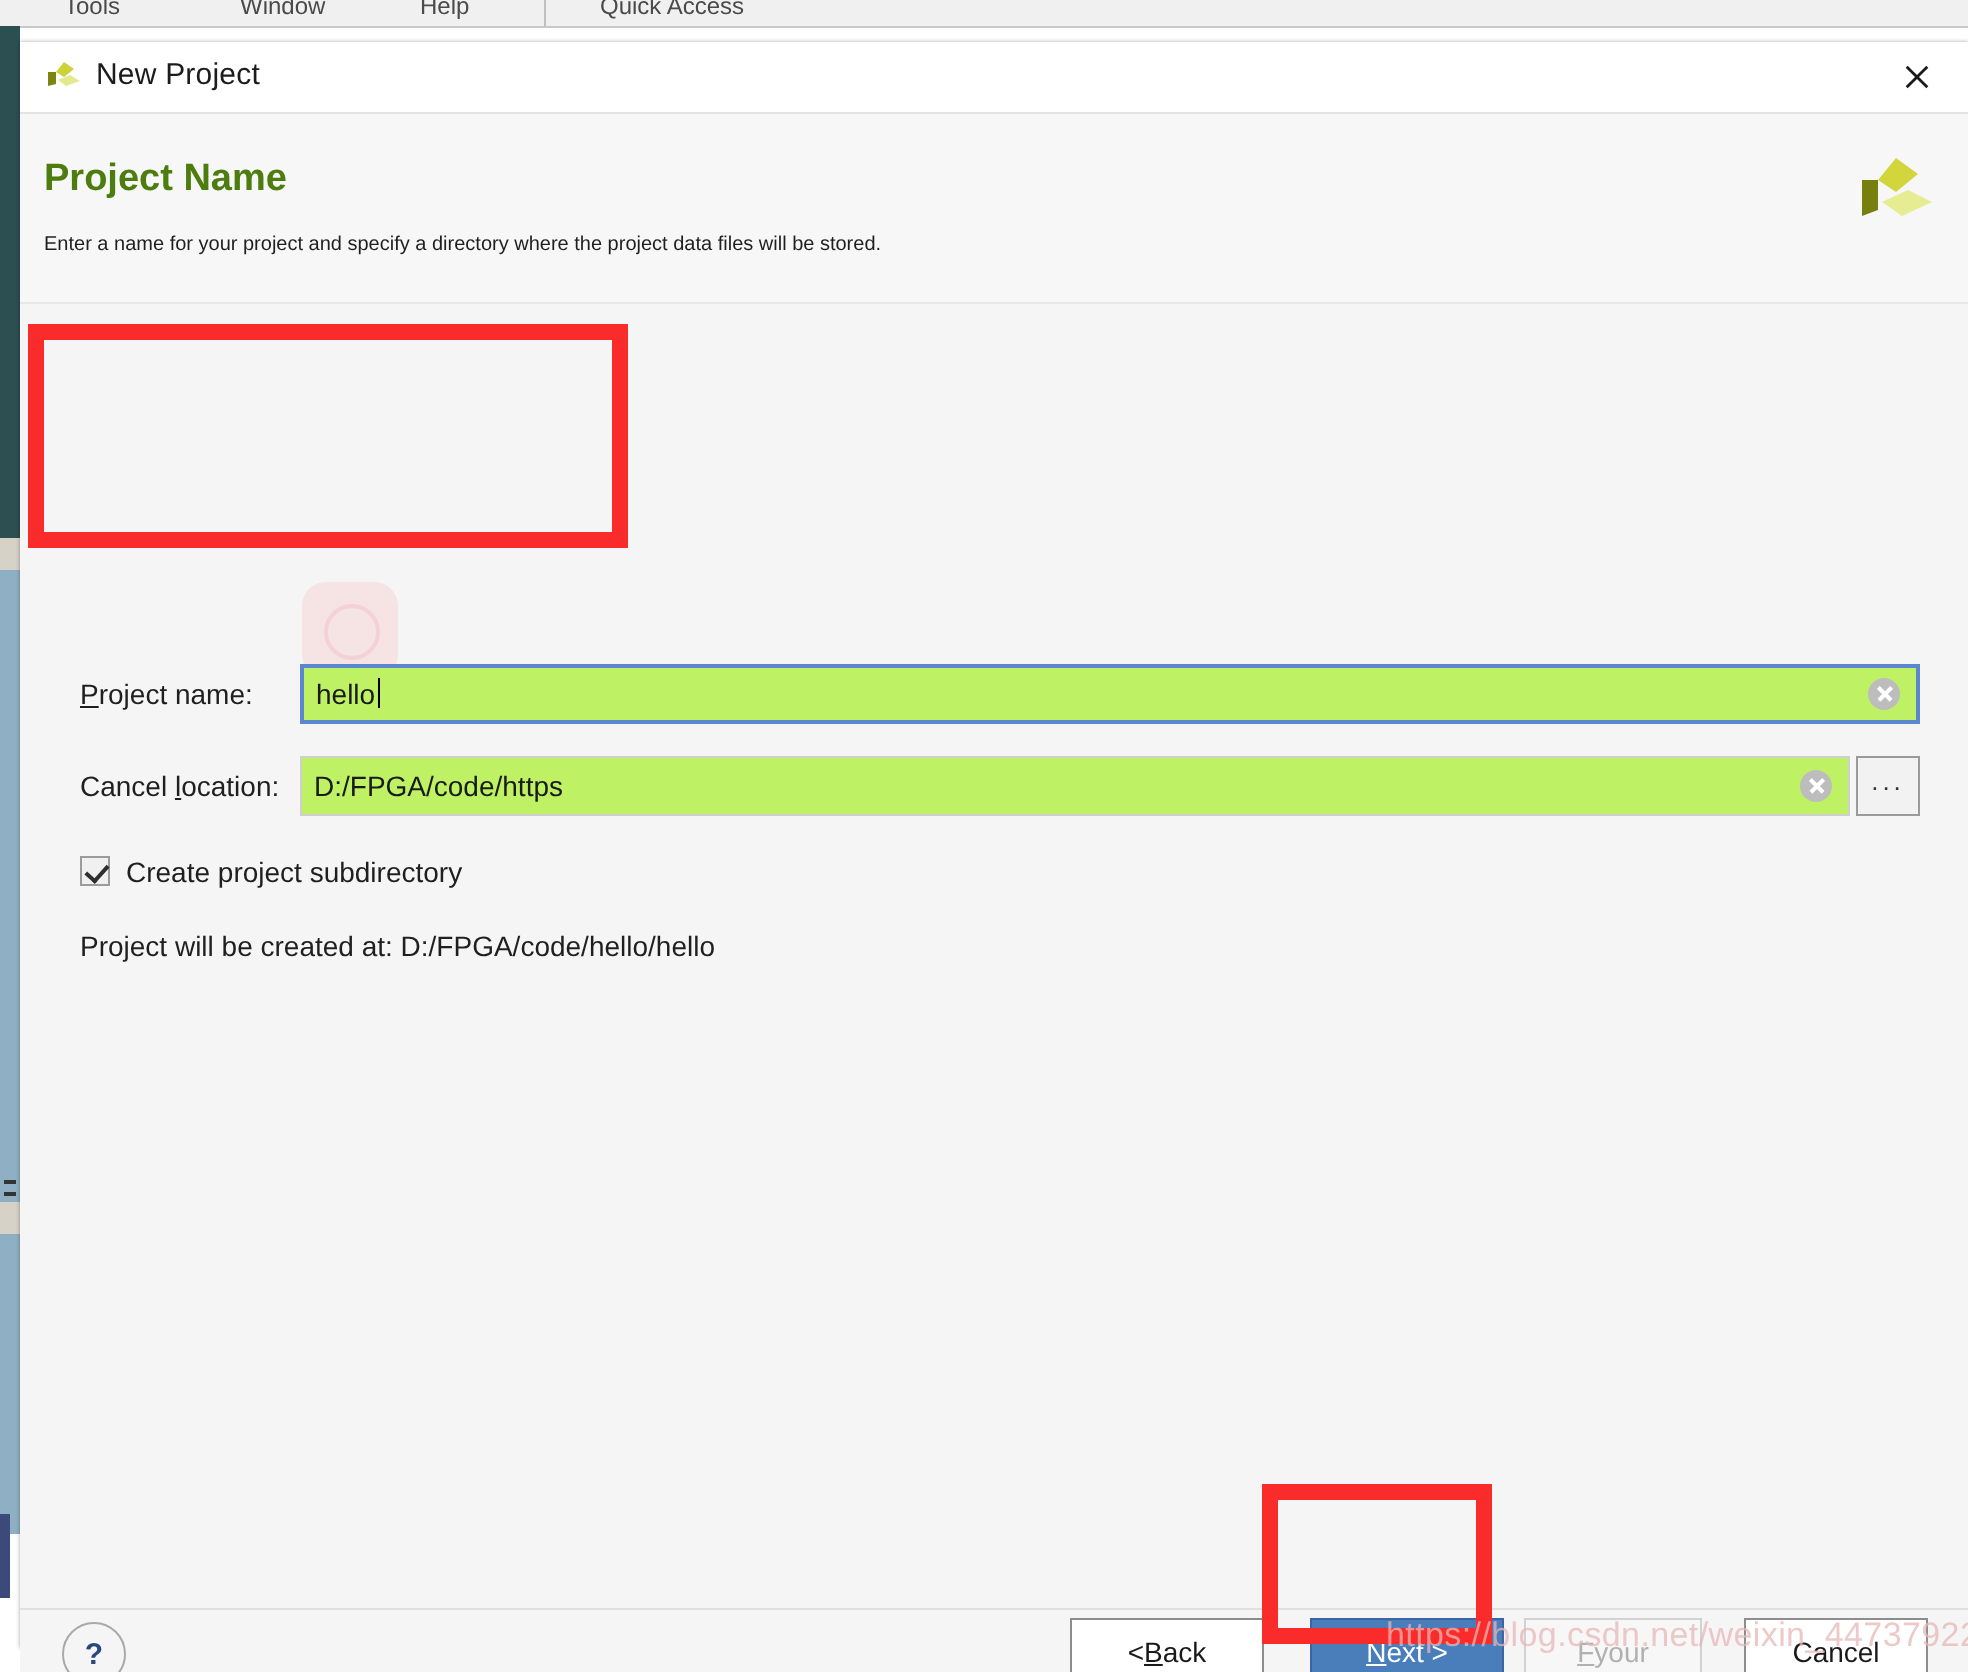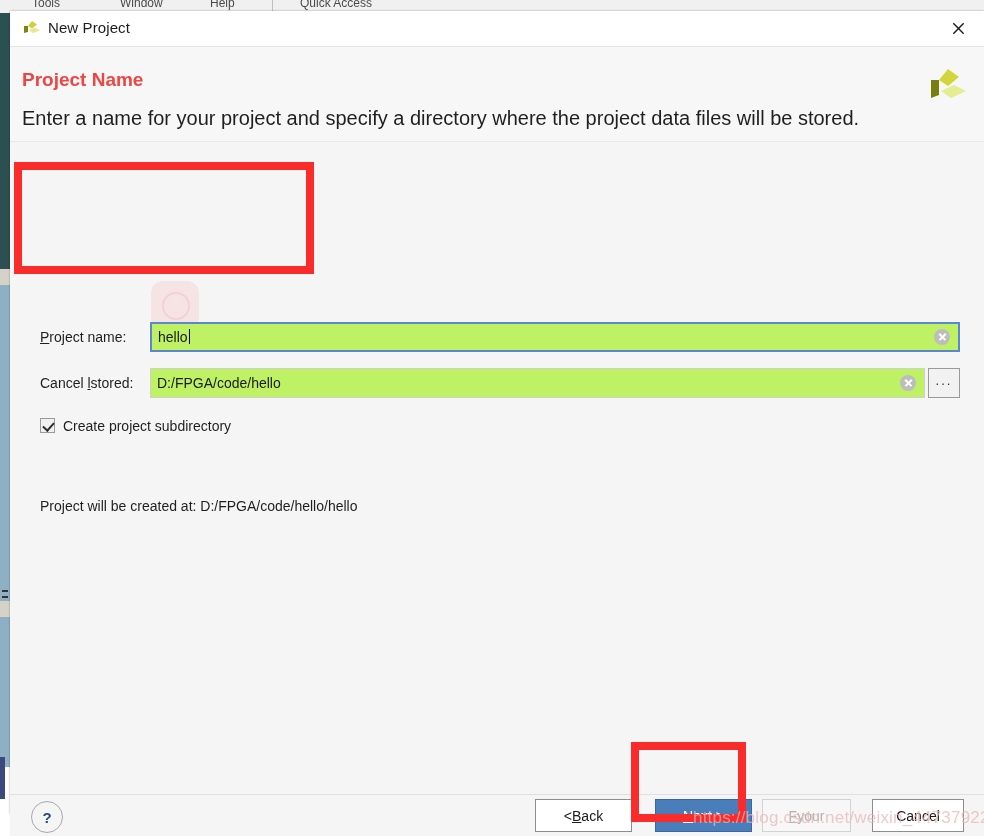--- a/index.html
+++ b/index.html
@@ -57,21 +57,21 @@
   .bg-strip-mark {
     position: absolute;
     left: 2px;
     width: 6px; height: 2px;
     background: #333;
   }
 
   
   .dialog {
     position: absolute;
-    left: 10px; top: 11px;
+    left: 10px; top: 21px;
     width: 974px; height: 803px;
     background: #f5f5f5;
     box-shadow: 0 0 2px rgba(0,0,0,0.35);
   }
   .titlebar {
     position: relative;
     height: 35px;
     background: #ffffff;
     border-bottom: 1px solid #e4e4e4;
   }
@@ -103,26 +103,26 @@
     position: relative;
     height: 94px;
     background: #f7f7f7;
     border-bottom: 1px solid #e8e8e8;
   }
   .header-title {
     position: absolute;
     left: 12px; top: 22px;
     font-size: 19px;
     font-weight: bold;
-    color: #ef4444;
+    color: #4d7c0f;
   }
   .header-sub {
     position: absolute;
     left: 12px; top: 60px;
-    font-size: 20px;
+    font-size: 10px;
     color: #1f1f1f;
   }
   .header-logo {
     position: absolute;
     right: 14px; top: 18px;
     width: 44px; height: 44px;
   }
 
   
   .body {
@@ -253,21 +253,20 @@
   .checkbox-label {
     font-size: 14px;
     color: #1f1f1f;
   }
 
   .created-at {
     position: absolute;
     left: 30px; top: 313px;
     font-size: 14px;
     color: #1f1f1f;
-    margin-top: 43px;
   }
 
   
   .annot {
     position: absolute;
     border: 8px solid #fa2b2b;
     box-sizing: border-box;
     pointer-events: none;
   }
   .annot-fields  { left: 14px;  top: 162px; width: 300px; height: 112px; }
@@ -401,22 +400,22 @@
       <div class="ghost-badge"></div>
 
       <div class="field-row" style="top:180px;">
         <span class="field-label"><u>P</u><span>roject name:</span></span>
         <div class="text-input focused"><span>hello</span><span class="caret"></span>
           <span class="clear-icon" style="right:8px;"></span>
         </div>
       </div>
 
       <div class="field-row" style="top:226px;">
-        <span class="field-label"><span>Cancel </span><u>l</u><span>stored:</span></span>
-        <div class="text-input normal"><span>D:/FPGA/code/hello</span>
+        <span class="field-label"><span>Cancel </span><u>l</u><span>ocation:</span></span>
+        <div class="text-input normal"><span>D:/FPGA/code/https</span>
           <span class="clear-icon" style="right:8px;"></span>
         </div>
         <div class="browse-btn">...</div>
       </div>
 
       <div class="checkbox-row">
         <span class="checkbox"></span>
         <span class="checkbox-label">Create project subdirectory</span>
       </div>
 

